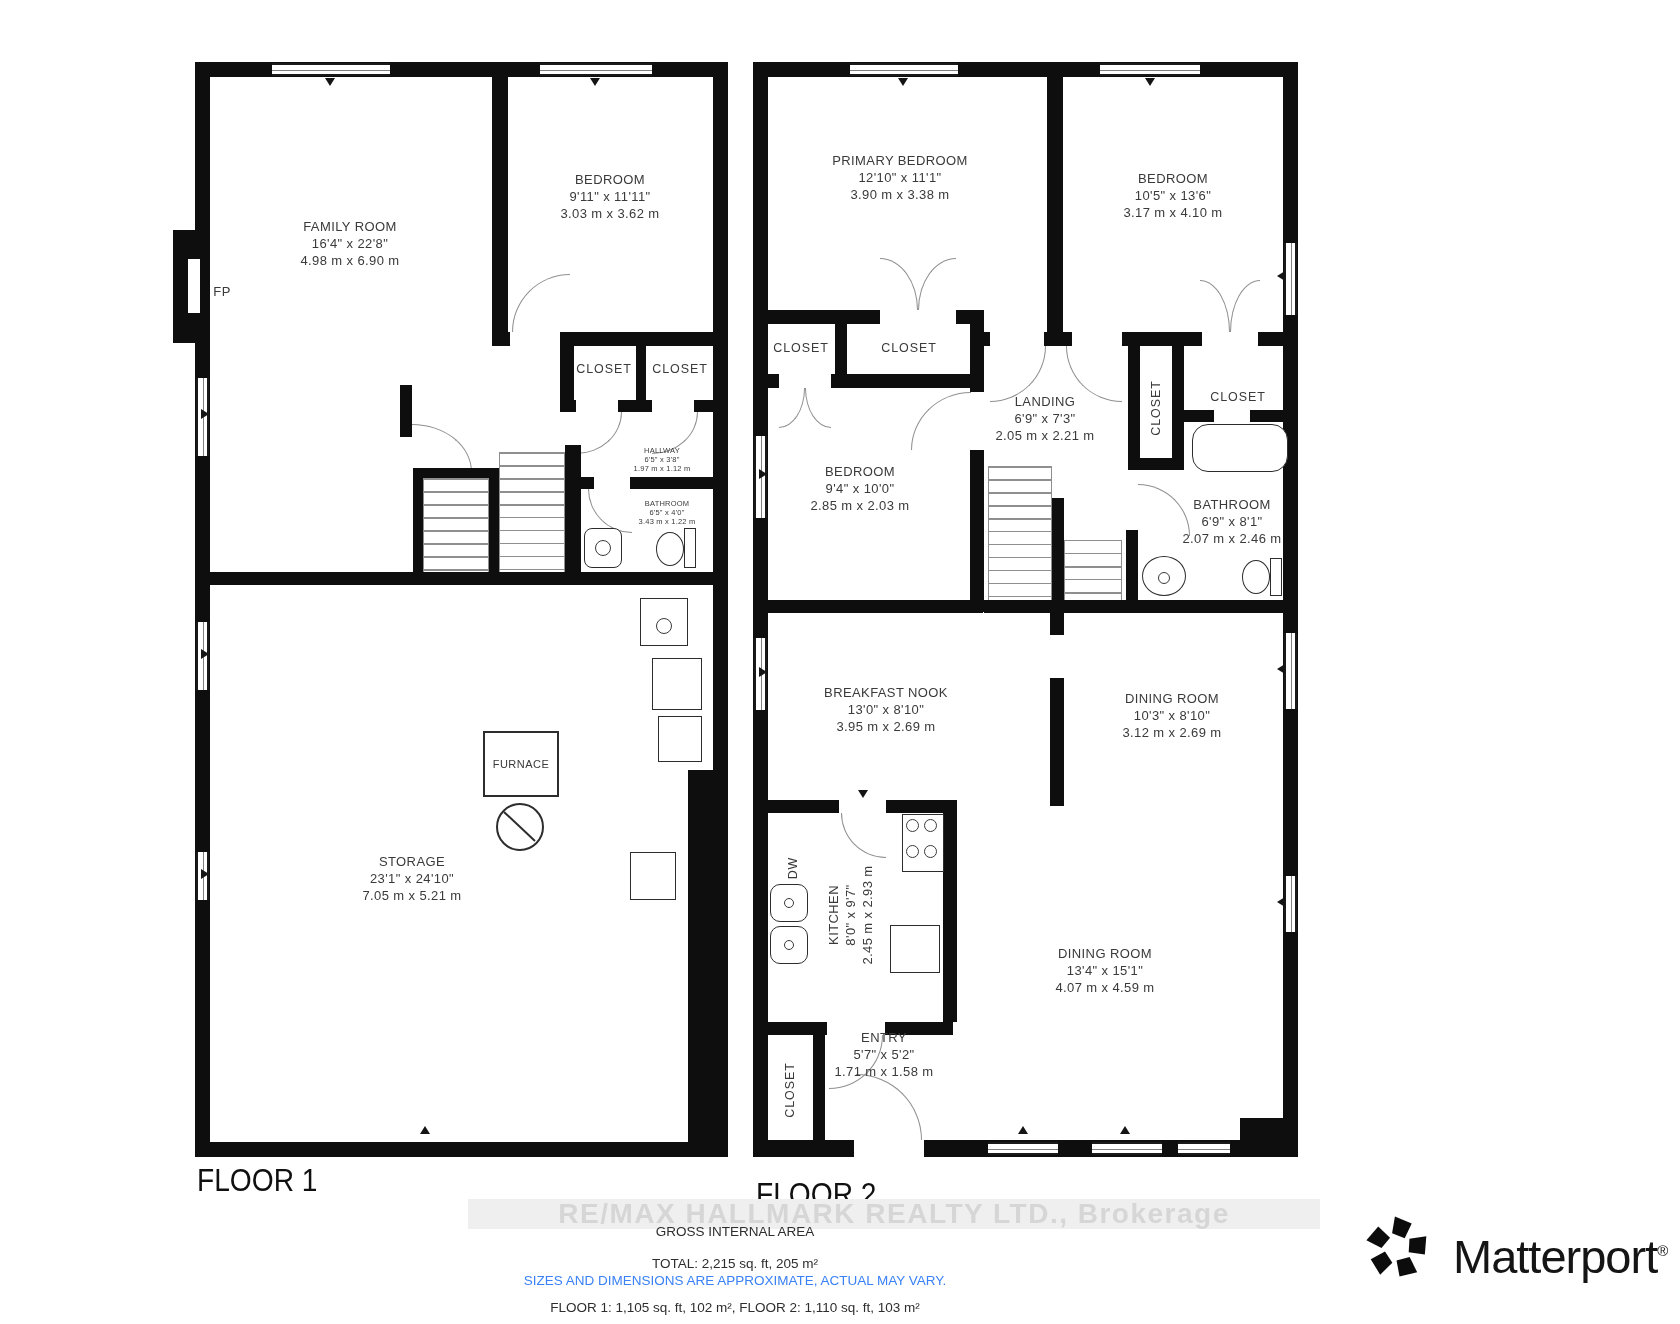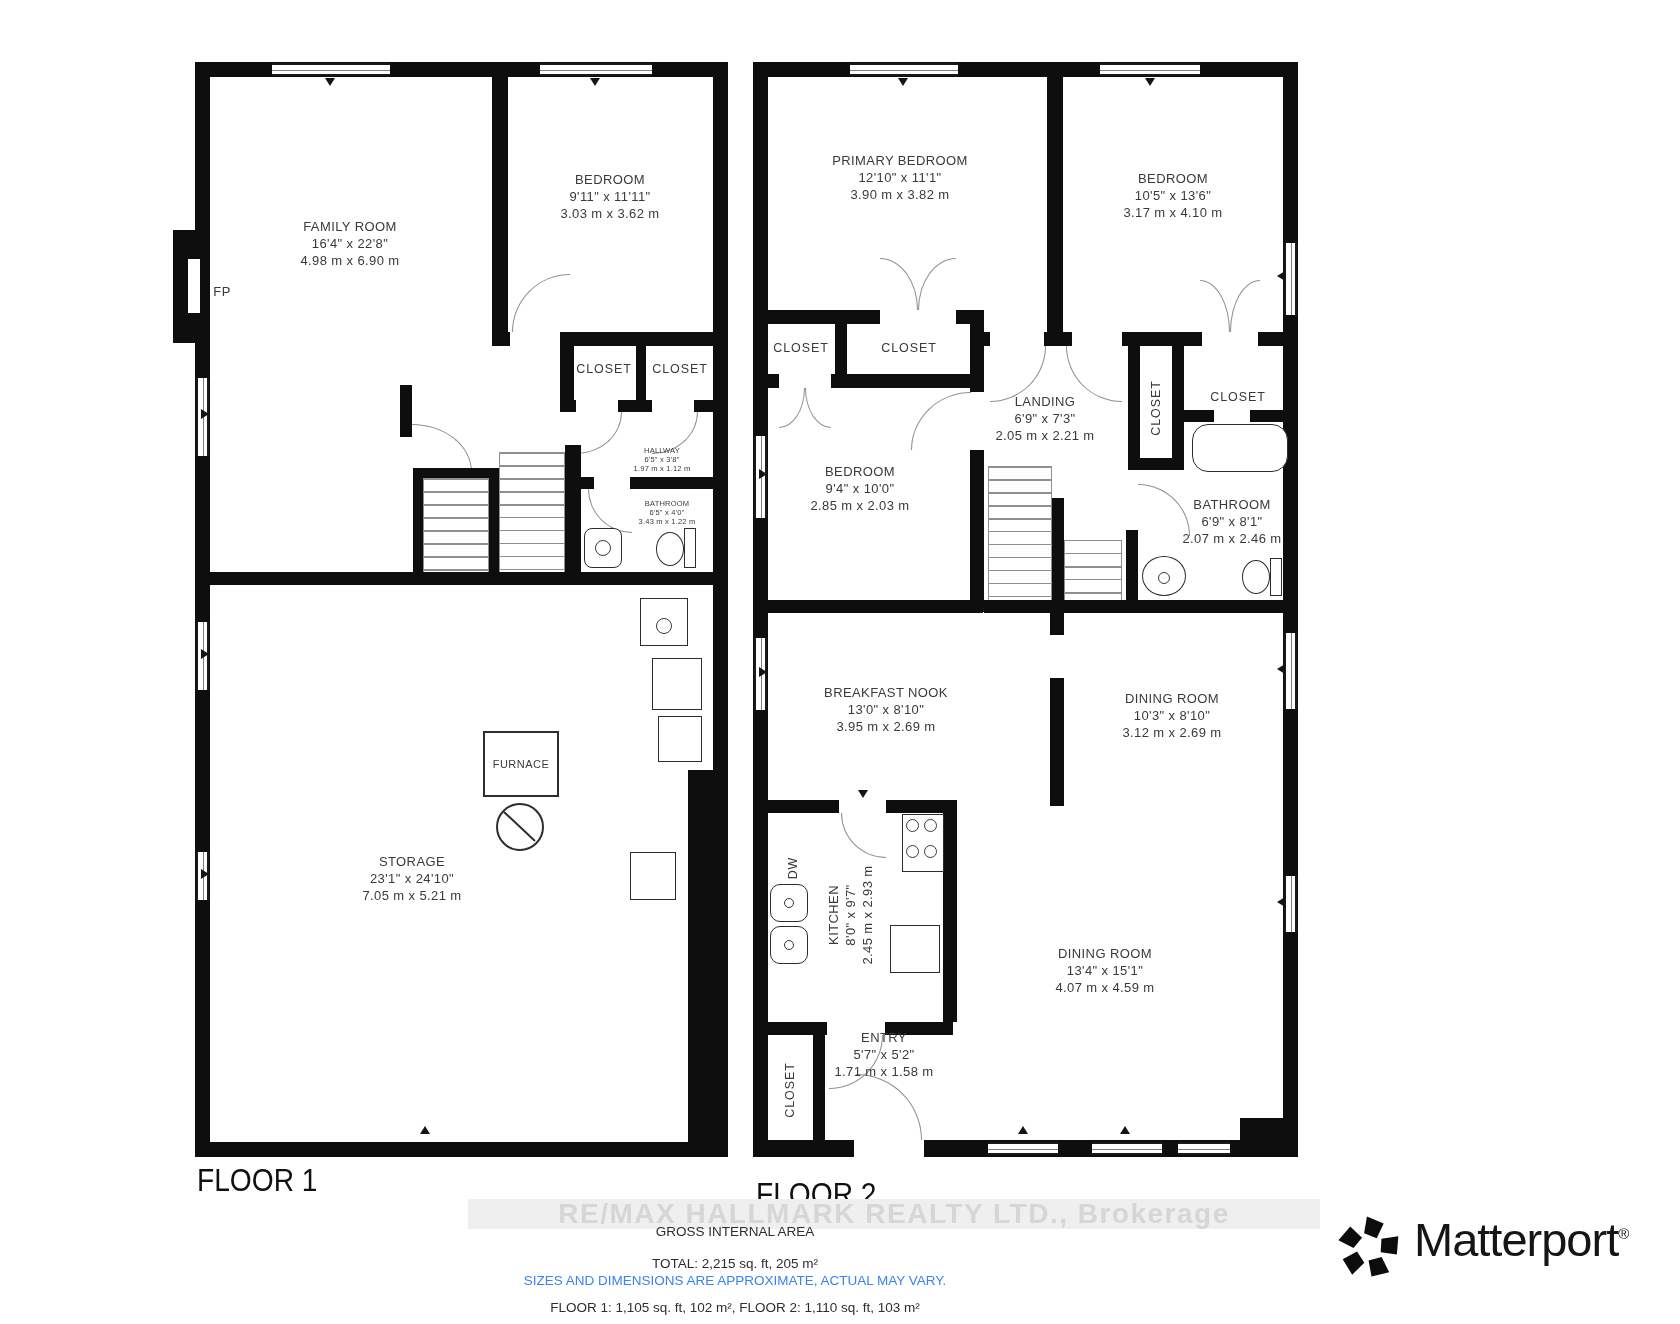--- a/index.html
+++ b/index.html
@@ -29,21 +29,21 @@
 .circle{border-radius:50%}
 .floor-label{position:absolute;font-size:32px;color:#101010;letter-spacing:0;transform:scaleX(.88);transform-origin:left top;white-space:nowrap}
 .tri{position:absolute;width:0;height:0;border-left:5px solid transparent;border-right:5px solid transparent;border-top:8px solid #141414}
 .tri.up{transform:rotate(180deg)}
 .tri.left{transform:rotate(90deg)}
 .tri.right{transform:rotate(-90deg)}
 .wm{position:absolute;left:468px;top:1199px;width:852px;height:30px;background:#efefef;color:#d6d6d6;font-weight:700;font-size:28px;line-height:30px;text-align:center;letter-spacing:1.5px;white-space:nowrap;overflow:hidden}
 .aline{position:absolute;left:735px;transform:translateX(-50%);white-space:nowrap;color:#2e2e2e;font-size:13.5px}
 .aline.b{font-weight:400}
 .aline.dim{color:#3b82f6;font-weight:400}
-.brand{position:absolute;left:1334px;top:1212px;display:flex;align-items:flex-start;gap:10px}
+.brand{position:absolute;left:1362px;top:1212px;display:flex;align-items:flex-end;gap:21px}
 .brand-name{font-size:47px;color:#151515;font-weight:500;letter-spacing:-1px}
 .brand-name sup{font-size:15px;font-weight:400}
 .furnace-box{position:absolute;background:#fff;border:2px solid #2d2d2d;display:flex;align-items:center;justify-content:center;color:#3a3a3a;font-size:11px;letter-spacing:.5px}
 .burner{position:absolute;width:13px;height:13px;border:1.5px solid #3a3a3a;border-radius:50%}
 .innercirc{position:absolute;border:1.5px solid #3a3a3a;border-radius:50%}
 </style>
 </head>
 <body>
 
 <div id="canvas">
@@ -239,21 +239,21 @@
     <div class="fx thin" style="left:902px;top:814px;width:42px;height:58px"></div>
     <div class="burner" style="left:906px;top:819px"></div>
     <div class="burner" style="left:924px;top:819px"></div>
     <div class="burner" style="left:906px;top:845px"></div>
     <div class="burner" style="left:924px;top:845px"></div>
     <div class="fx thin" style="left:890px;top:925px;width:50px;height:48px"></div>
 
     <div class="rlabel" style="left:900px;top:177px">
       <div>PRIMARY BEDROOM</div>
       <div>12'10" x 11'1"</div>
-      <div>3.90 m x 3.82 m</div>
+      <div>3.90 m x 3.38 m</div>
     </div>
     <div class="rlabel" style="left:1173px;top:195px">
       <div>BEDROOM</div>
       <div>10'5" x 13'6"</div>
       <div>3.17 m x 4.10 m</div>
     </div>
     <div class="rlabel closet-label" style="left:801px;top:348px">CLOSET</div>
     <div class="rlabel closet-label" style="left:909px;top:348px">CLOSET</div>
     <div class="rlabel" style="left:1045px;top:418px">
       <div>LANDING</div>

